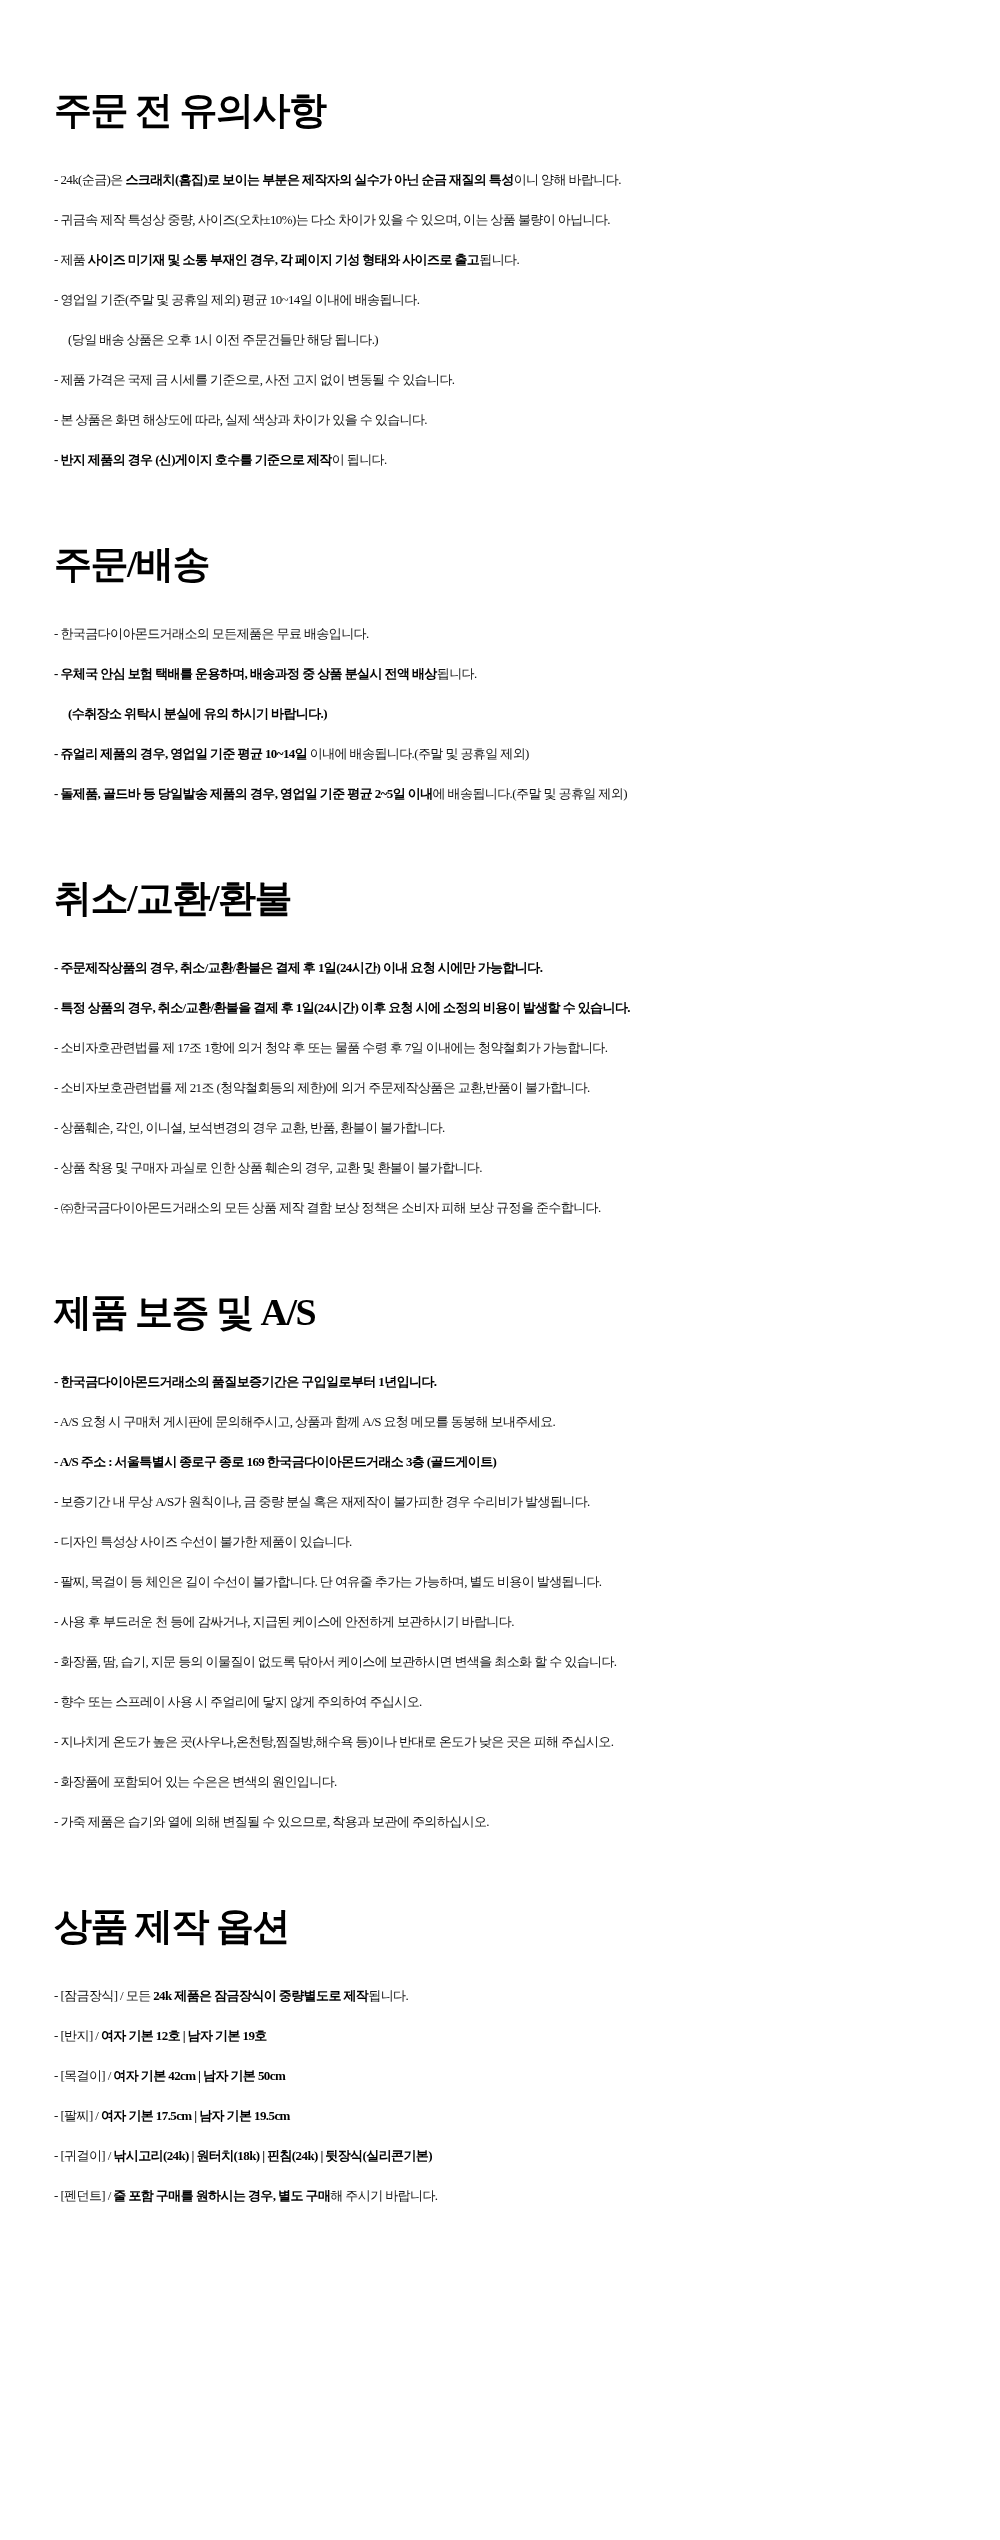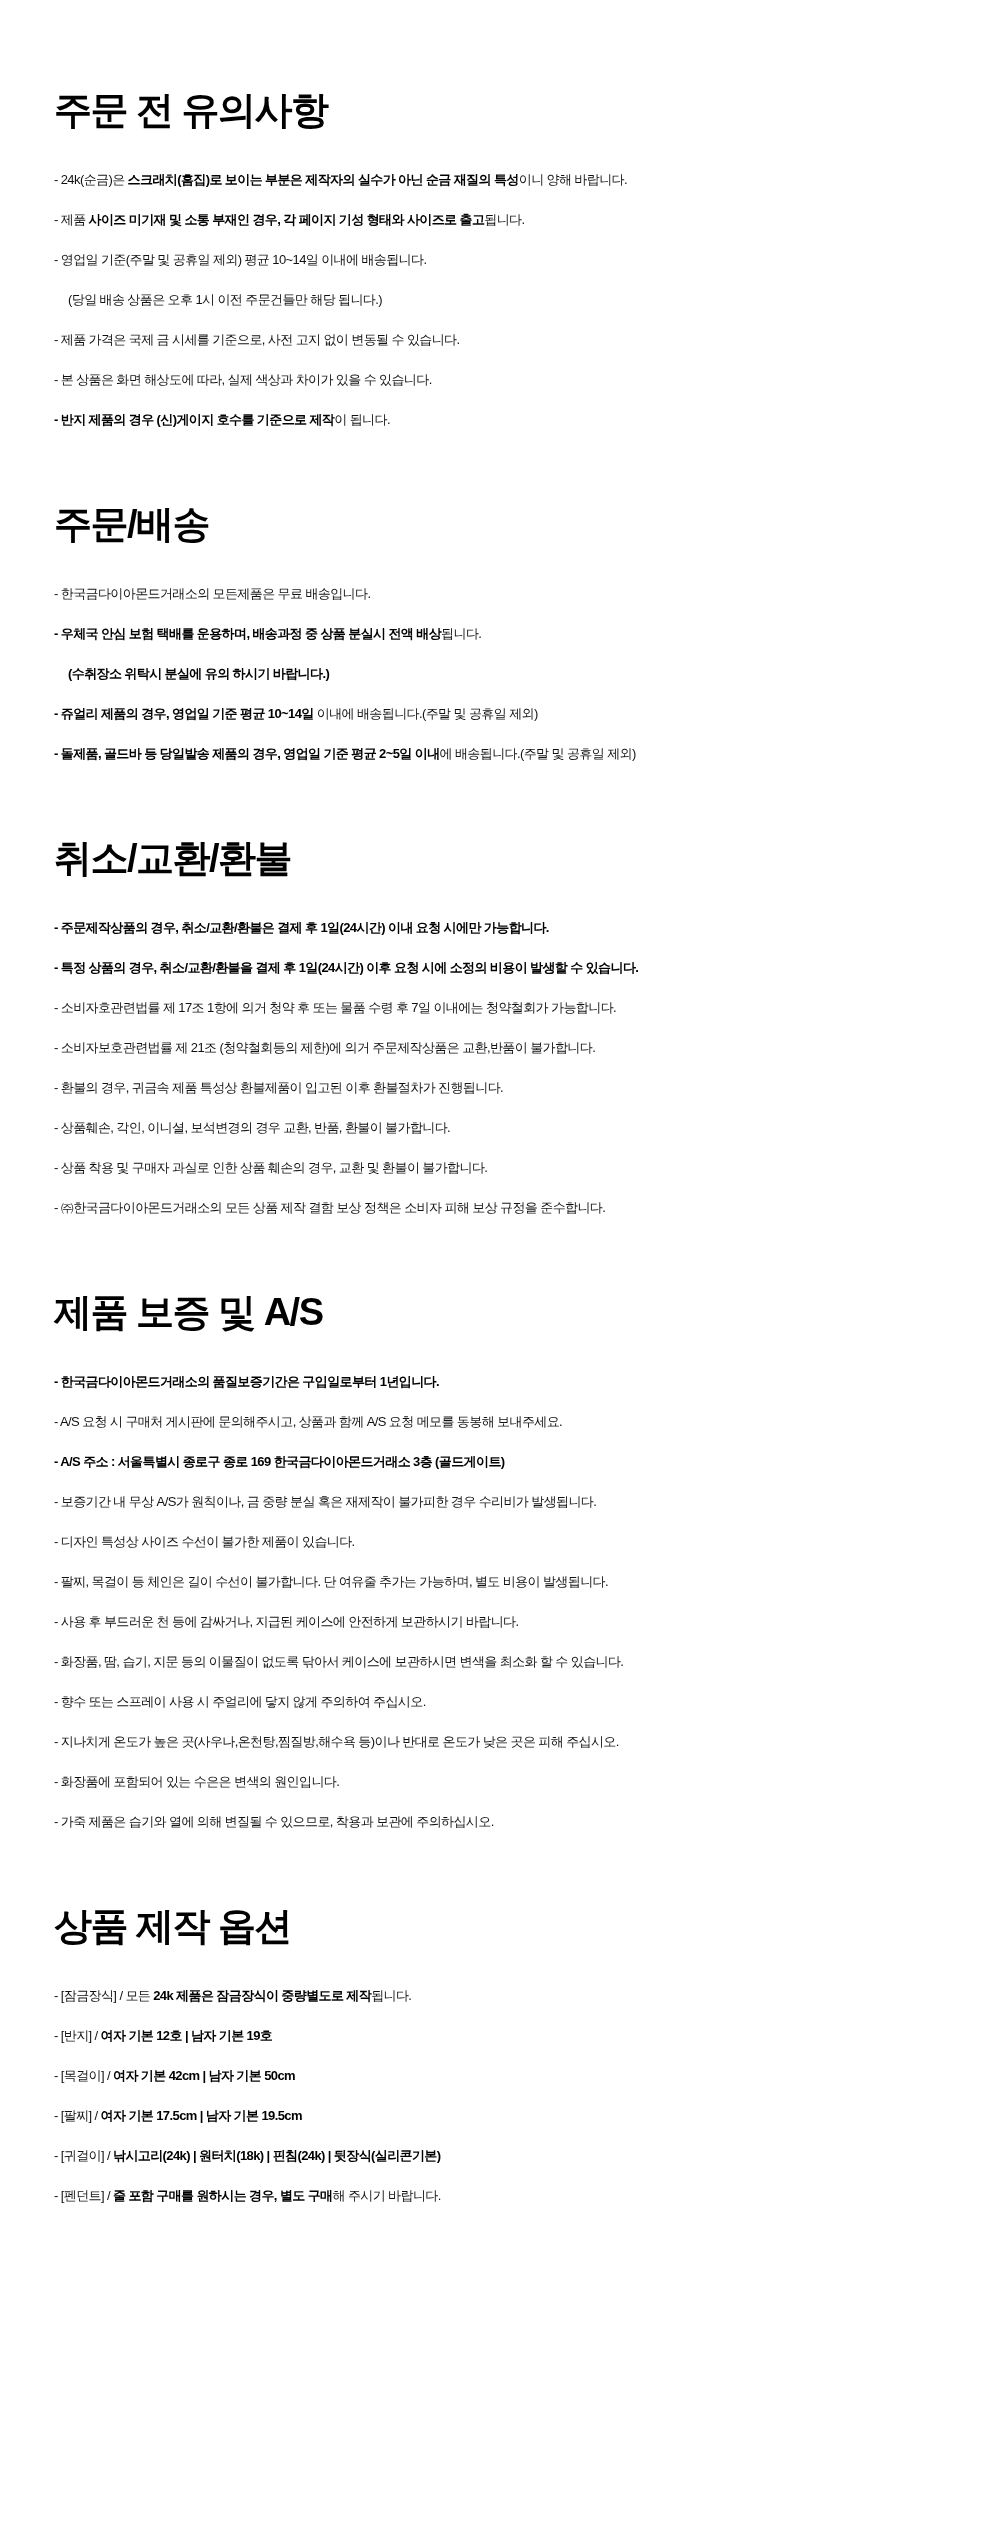--- a/index.html
+++ b/index.html
@@ -11,20 +11,21 @@
   }
   .page {
     position: relative;
     width: 1000px;
     height: 2540px;
     overflow: hidden;
     background: #ffffff;
     box-sizing: border-box;
     padding: 88px 40px 0 54px;
     color: #111111;
+    font-family: Liberation Serif, serif;
   }
   .section h2 {
     margin: 0 0 28px 0;
     font-size: 38px;
     line-height: 44px;
     font-weight: 700;
     color: #000000;
     letter-spacing: -1.5px;
     white-space: nowrap;
   }
@@ -48,20 +49,21 @@
   }
 </style>
 </head>
 <body>
 
 <main class="page">
   <div id="sections-root">
       <section class="section">
         <h2>주문 전 유의사항</h2>
         <p class="line"><span>- 24k(순금)은 </span><b>스크래치(흠집)로 보이는 부분은 제작자의 실수가 아닌 순금 재질의 특성</b><span>이니 양해 바랍니다.</span></p>
+        <p class="line"><span>- 귀금속 제작 특성상 중량, 사이즈(오차±10%)는 다소 차이가 있을 수 있으며, 이는 상품 불량이 아닙니다.</span></p>
         <p class="line"><span>- 제품 </span><b>사이즈 미기재 및 소통 부재인 경우, 각 페이지 기성 형태와 사이즈로 출고</b><span>됩니다.</span></p>
         <p class="line"><span>- 영업일 기준(주말 및 공휴일 제외) 평균 10~14일 이내에 배송됩니다.</span></p>
         <p class="line indent"><span>(당일 배송 상품은 오후 1시 이전 주문건들만 해당 됩니다.)</span></p>
         <p class="line"><span>- 제품 가격은 국제 금 시세를 기준으로, 사전 고지 없이 변동될 수 있습니다.</span></p>
         <p class="line"><span>- 본 상품은 화면 해상도에 따라, 실제 색상과 차이가 있을 수 있습니다.</span></p>
         <p class="line"><b>- 반지 제품의 경우 (신)게이지 호수를 기준으로 제작</b><span>이 됩니다.</span></p>
       </section>
       <section class="section">
         <h2>주문/배송</h2>
         <p class="line"><span>- 한국금다이아몬드거래소의 모든제품은 무료 배송입니다.</span></p>
@@ -69,21 +71,20 @@
         <p class="line indent"><b>(수취장소 위탁시 분실에 유의 하시기 바랍니다.)</b></p>
         <p class="line"><b>- 쥬얼리 제품의 경우, 영업일 기준 평균 10~14일</b><span> 이내에 배송됩니다.(주말 및 공휴일 제외)</span></p>
         <p class="line"><b>- 돌제품, 골드바 등 당일발송 제품의 경우, 영업일 기준 평균 2~5일 이내</b><span>에 배송됩니다.(주말 및 공휴일 제외)</span></p>
       </section>
       <section class="section">
         <h2>취소/교환/환불</h2>
         <p class="line"><b>- 주문제작상품의 경우, 취소/교환/환불은 결제 후 1일(24시간) 이내 요청 시에만 가능합니다.</b></p>
         <p class="line"><b>- 특정 상품의 경우, 취소/교환/환불을 결제 후 1일(24시간) 이후 요청 시에 소정의 비용이 발생할 수 있습니다.</b></p>
         <p class="line"><span>- 소비자호관련법률 제 17조 1항에 의거 청약 후 또는 물품 수령 후 7일 이내에는 청약철회가 가능합니다.</span></p>
         <p class="line"><span>- 소비자보호관련법률 제 21조 (청약철회등의 제한)에 의거 주문제작상품은 교환,반품이 불가합니다.</span></p>
-        <p class="line"><span>- 환불의 경우, 귀금속 제품 특성상 환불제품이 입고된 이후 환불절차가 진행됩니다.</span></p>
         <p class="line"><span>- 상품훼손, 각인, 이니셜, 보석변경의 경우 교환, 반품, 환불이 불가합니다.</span></p>
         <p class="line"><span>- 상품 착용 및 구매자 과실로 인한 상품 훼손의 경우, 교환 및 환불이 불가합니다.</span></p>
         <p class="line"><span>- ㈜한국금다이아몬드거래소의 모든 상품 제작 결함 보상 정책은 소비자 피해 보상 규정을 준수합니다.</span></p>
       </section>
       <section class="section">
         <h2>제품 보증 및 A/S</h2>
         <p class="line"><b>- 한국금다이아몬드거래소의 품질보증기간은 구입일로부터 1년입니다.</b></p>
         <p class="line"><span>- A/S 요청 시 구매처 게시판에 문의해주시고, 상품과 함께 A/S 요청 메모를 동봉해 보내주세요.</span></p>
         <p class="line"><b>- A/S 주소 : 서울특별시 종로구 종로 169 한국금다이아몬드거래소 3층 (골드게이트)</b></p>
         <p class="line"><span>- 보증기간 내 무상 A/S가 원칙이나, 금 중량 분실 혹은 재제작이 불가피한 경우 수리비가 발생됩니다.</span></p>

